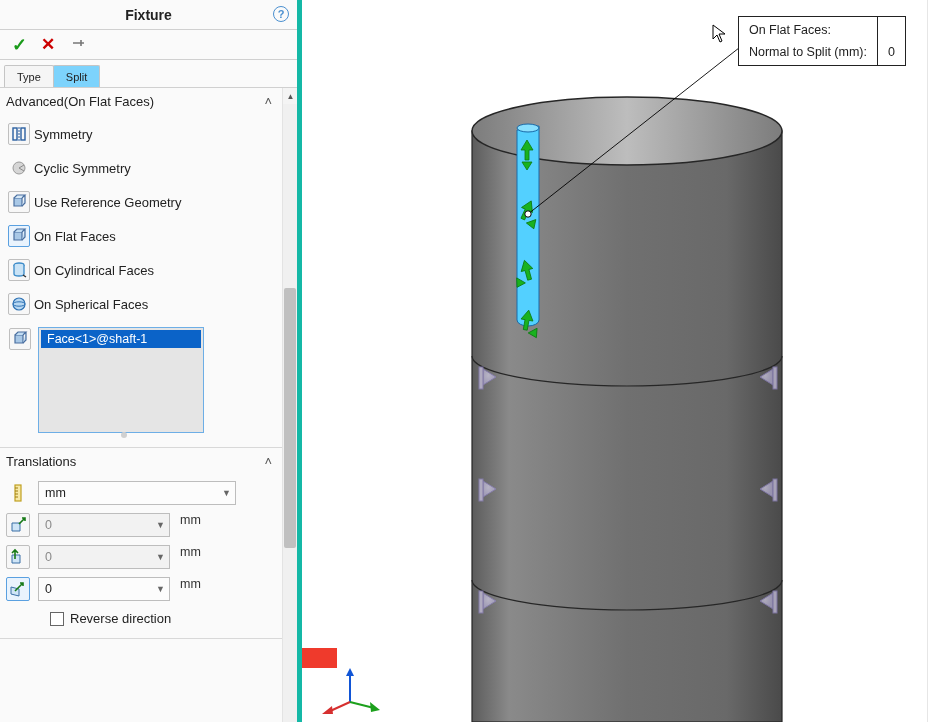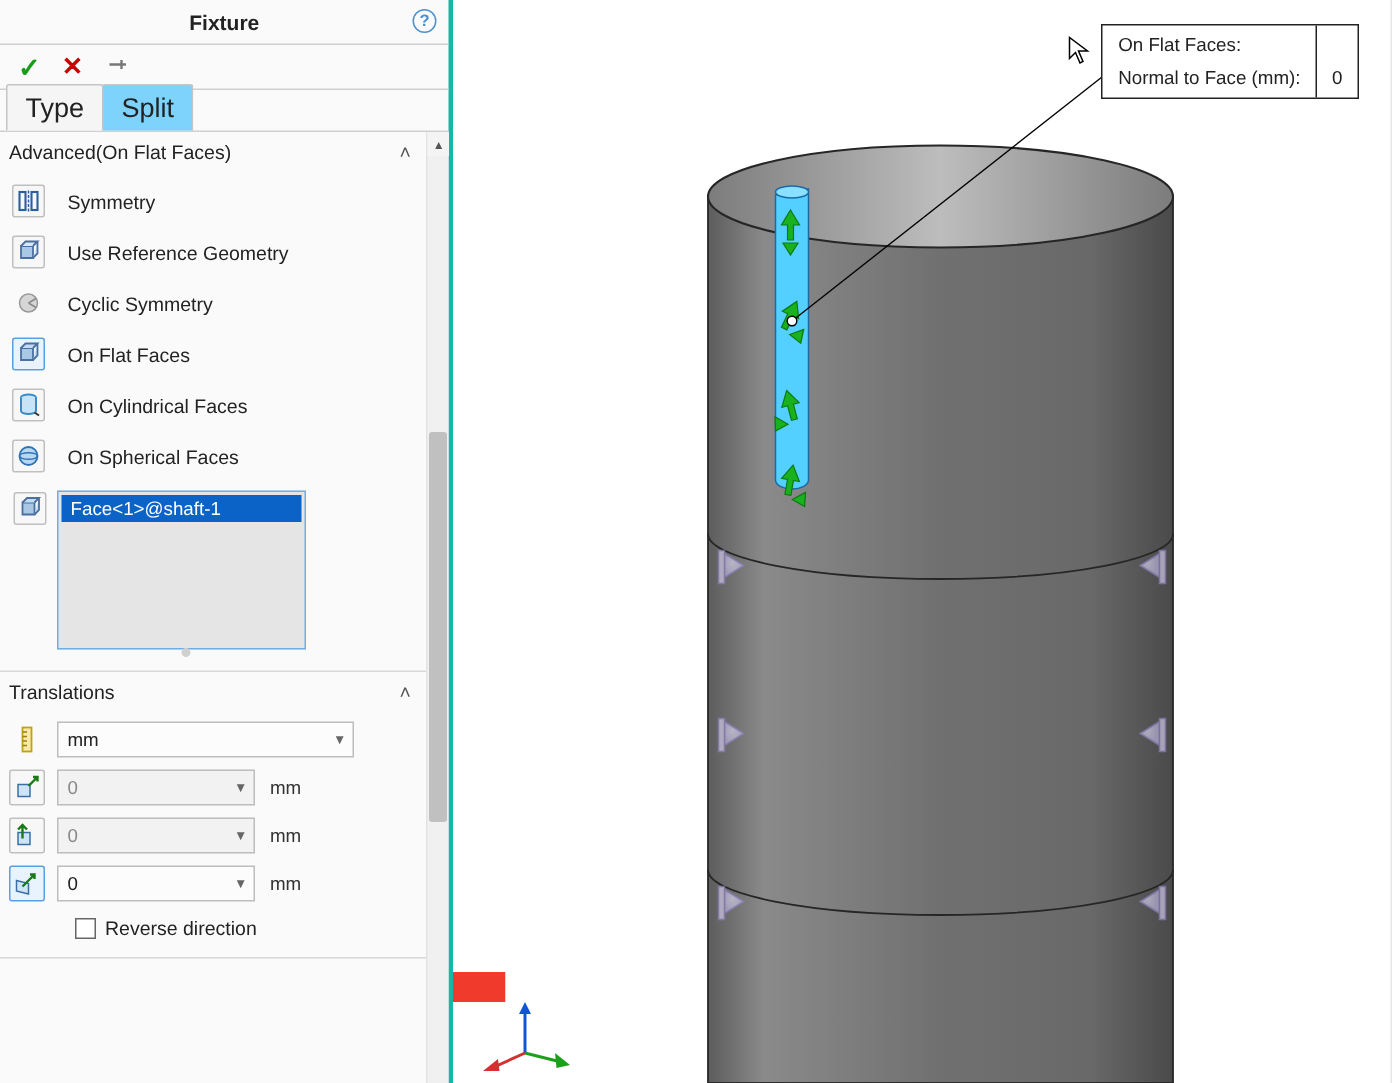--- a/index.html
+++ b/index.html
@@ -1,21 +1,21 @@
 <!DOCTYPE html>
 <html><head>
 <meta charset="utf-8">
 <style>
   * { box-sizing: border-box; margin: 0; padding: 0; }
   html, body { width: 928px; height: 722px; font-family: "Segoe UI", Arial, sans-serif; font-size: 13px; color: #222; background: #fff; overflow: hidden; }
   .app { display: flex; width: 100%; height: 100%; }
 
   
   .panel {
-    width: 302px; height: 100%; background: #fafafa; border-right: 3px solid #14b8a6;
+    width: 302px; height: 100%; background: #fafafa; border-right: 5px solid #14b8a6;
     display: flex; flex-direction: column;
   }
   .panel-header {
     height: 30px; display: flex; align-items: center; justify-content: center; position: relative;
     border-bottom: 1px solid #d0d0d0;
   }
   .panel-title { font-weight: 700; font-size: 14px; }
   .help-icon {
     position: absolute; right: 8px; top: 6px; width: 16px; height: 16px;
     border: 1.5px solid #4b90d0; border-radius: 50%; color: #4b90d0;
@@ -25,21 +25,21 @@
     height: 30px; display: flex; align-items: center; gap: 14px; padding-left: 12px;
     border-bottom: 1px solid #d0d0d0;
   }
   .ok-icon { color: #1a9b1a; font-size: 18px; font-weight: 700; }
   .cancel-icon { color: #c00; font-size: 17px; font-weight: 700; }
   .pin-icon { color: #6b6b6b; font-size: 14px; }
 
   .tabs-row { height: 28px; display: flex; align-items: flex-end; padding-left: 4px; border-bottom: 1px solid #d0d0d0; }
   .tab {
     padding: 5px 12px 4px; border: 1px solid #c5c5c5; border-bottom: none; background: #f5f5f5;
-    margin-right: -1px; font-size: 18px; border-radius: 2px 2px 0 0;
+    margin-right: -1px; font-size: 11px; border-radius: 2px 2px 0 0;
   }
   .tab.active { background: #7dd3fc; }
 
   .panel-body { flex: 1; overflow-y: auto; position: relative; }
   .scroll-track {
     position: absolute; right: 0; top: 0; width: 15px; height: 100%; background: #f0f0f0; border-left: 1px solid #e3e3e3;
   }
   .scroll-arrow {
     width: 15px; height: 16px; display: flex; align-items: center; justify-content: center;
     font-size: 8px; color: #555; background: #f4f4f4;
@@ -51,21 +51,21 @@
 
   .section { border-bottom: 1px solid #d8d8d8; background: #fafafa; }
   .section-header {
     display: flex; align-items: center; justify-content: space-between; padding: 6px 10px 6px 6px;
     font-weight: 400; font-size: 13px;
   }
   .section-header .chev { color: #555; font-size: 13px; }
   .section-body { padding: 2px 6px 8px 6px; }
 
   .option-row {
-    display: flex; align-items: center; gap: 15px; padding: 6px 0 6px 2px;
+    display: flex; align-items: center; gap: 4px; padding: 6px 0 6px 2px;
   }
   .opt-icon {
     width: 22px; height: 22px; flex: 0 0 22px; border: 1px solid #bfbfbf; border-radius: 2px;
     display: flex; align-items: center; justify-content: center; background: #f7f7f7;
   }
   .opt-icon.noborder { border: none; background: transparent; }
   .opt-icon.selected { border: 1px solid #5aa0e0; background: #e9f3fd; }
   .opt-label { font-size: 13px; }
 
   
@@ -85,21 +85,21 @@
     border: 1px solid #bfbfbf; border-radius: 2px; background: #f7f7f7;
     display: flex; align-items: center; justify-content: center;
   }
   .selection-item {
     margin: 2px; padding: 2px 6px; background: #0b63c8; color: #fff; font-size: 12.5px; width: calc(100% - 4px);
   }
   .sel-dot {
     position: absolute; left: 50%; bottom: -6px; width: 6px; height: 6px; background: #d0d0d0; border-radius: 50%;
   }
 
-  .trans-row { display: flex; align-items: center; gap: 8px; padding: 4px 0; }
+  .trans-row { display: flex; gap: 8px; padding: 4px 0; }
   .trans-icon {
     width: 24px; height: 24px; flex: 0 0 24px; border: 1px solid #bfbfbf; background: #f7f7f7; border-radius: 2px;
     display: flex; align-items: center; justify-content: center;
   }
   .trans-icon.ruler { border: none; background: transparent; }
   .trans-icon.active { border: 1px solid #5aa0e0; background: #e9f3fd; }
   .dd {
     height: 24px; border: 1px solid #bdbdbd; background: #fcfcfc; display: flex; align-items: center;
     justify-content: space-between; padding: 0 4px 0 6px; font-size: 12.5px;
   }
@@ -185,37 +185,37 @@
                 <svg class="ic" viewBox="0 0 18 18">
                     <rect x="3" y="3" width="4" height="12" class="ic-sym" fill="#d6e8f7"></rect>
                     <line x1="9" y1="2" x2="9" y2="16" stroke="#2a5fa0" stroke-dasharray="2 1"></line>
                     <rect x="11" y="3" width="4" height="12" class="ic-sym" fill="#d6e8f7"></rect>
                   </svg>
               </span>
               <span class="opt-label">Symmetry</span>
             </div>
 
             <div class="option-row">
+              <span class="opt-icon noborder">
+                <svg class="ic" viewBox="0 0 18 18">
+                    <circle cx="9" cy="9" r="6" fill="#d6d6d6" stroke="#9a9a9a"></circle>
+                    <path d="M9 9 L14 6 M9 9 L14 12" stroke="#8a8a8a"></path>
+                  </svg>
+              </span>
+              <span class="opt-label">Cyclic Symmetry</span>
+            </div>
+
+            <div class="option-row">
               <span class="opt-icon">
                 <svg class="ic" viewBox="0 0 18 18">
                     <path d="M4 13 L4 5 L12 5 L12 13 Z" class="ic-cube"></path>
                     <path d="M4 5 L7 2 L15 2 L12 5 M12 13 L15 10 L15 2" fill="#d6e8f7" stroke="#4a6fa0" stroke-width="1.2"></path>
                   </svg>
               </span>
               <span class="opt-label">Use Reference Geometry</span>
-            </div>
-
-            <div class="option-row">
-              <span class="opt-icon noborder">
-                <svg class="ic" viewBox="0 0 18 18">
-                    <circle cx="9" cy="9" r="6" fill="#d6d6d6" stroke="#9a9a9a"></circle>
-                    <path d="M9 9 L14 6 M9 9 L14 12" stroke="#8a8a8a"></path>
-                  </svg>
-              </span>
-              <span class="opt-label">Cyclic Symmetry</span>
             </div>
 
             <div class="option-row">
               <span class="opt-icon selected">
                 <svg class="ic" viewBox="0 0 18 18">
                     <path d="M4 13 L4 5 L12 5 L12 13 Z" class="ic-cube"></path>
                     <path d="M4 5 L7 2 L15 2 L12 5 M12 13 L15 10 L15 2" fill="#c2ddf3" stroke="#4a6fa0" stroke-width="1.2"></path>
                   </svg>
               </span>
               <span class="opt-label">On Flat Faces</span>
@@ -417,21 +417,21 @@
         <g transform="translate(468,602)">
             <path d="M3 -9 L-10 -1 L3 7 Z" fill="url(#ghost)" stroke="#8e82c2"></path>
             <rect x="3" y="-11" width="4" height="22" fill="#cfc8e6" stroke="#8e82c2"></rect>
           </g>
       </g>
     </svg>
 
     <div class="callout-box">
       <div class="callout-body">
         <div class="l1">On Flat Faces:</div>
-        <div class="l2">Normal to Face (mm):</div>
+        <div class="l2">Normal to Split (mm):</div>
       </div>
       <div class="callout-val">0</div>
     </div>
 
     <svg class="cursor-arrow" viewBox="0 0 16 20">
       <path d="M1 1 L1 15 L5 11 L8 18 L10 17 L7 10 L13 10 Z" fill="#fff" stroke="#000" stroke-width="1"></path>
     </svg>
 
     <svg class="red-arrow" width="130" height="40">
       <path d="M130 10 L35 10 L35 0 L0 20 L35 40 L35 30 L130 30 Z" fill="#ef3a2c"></path>

